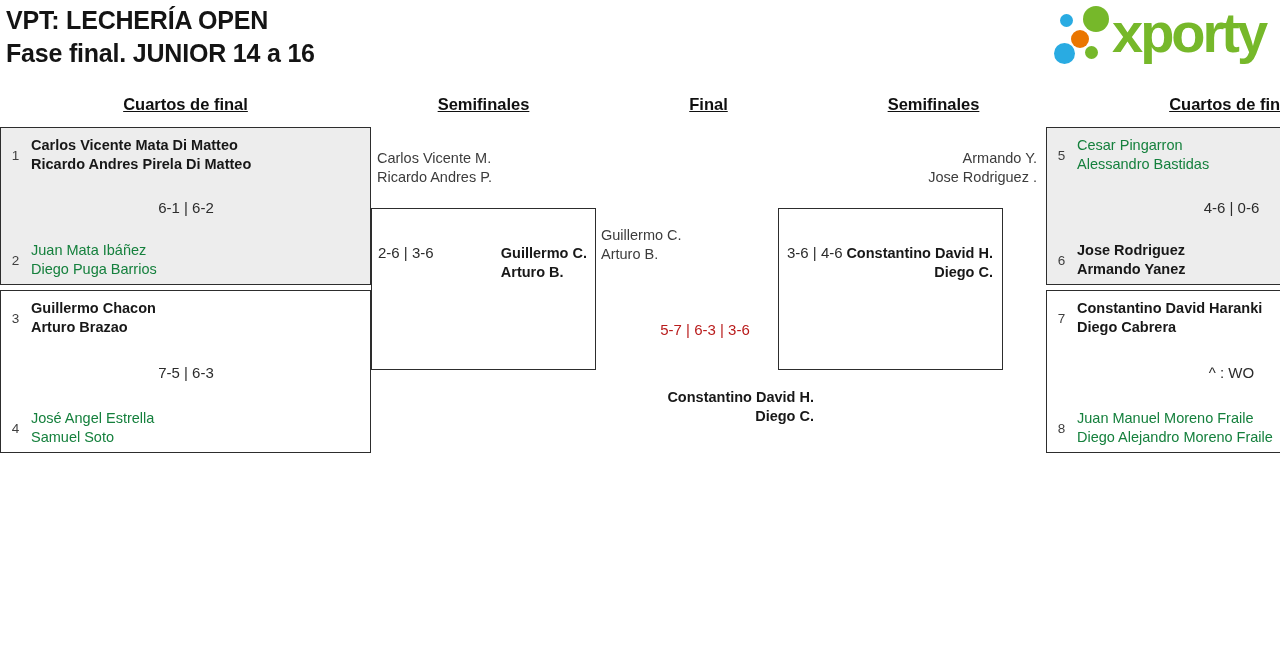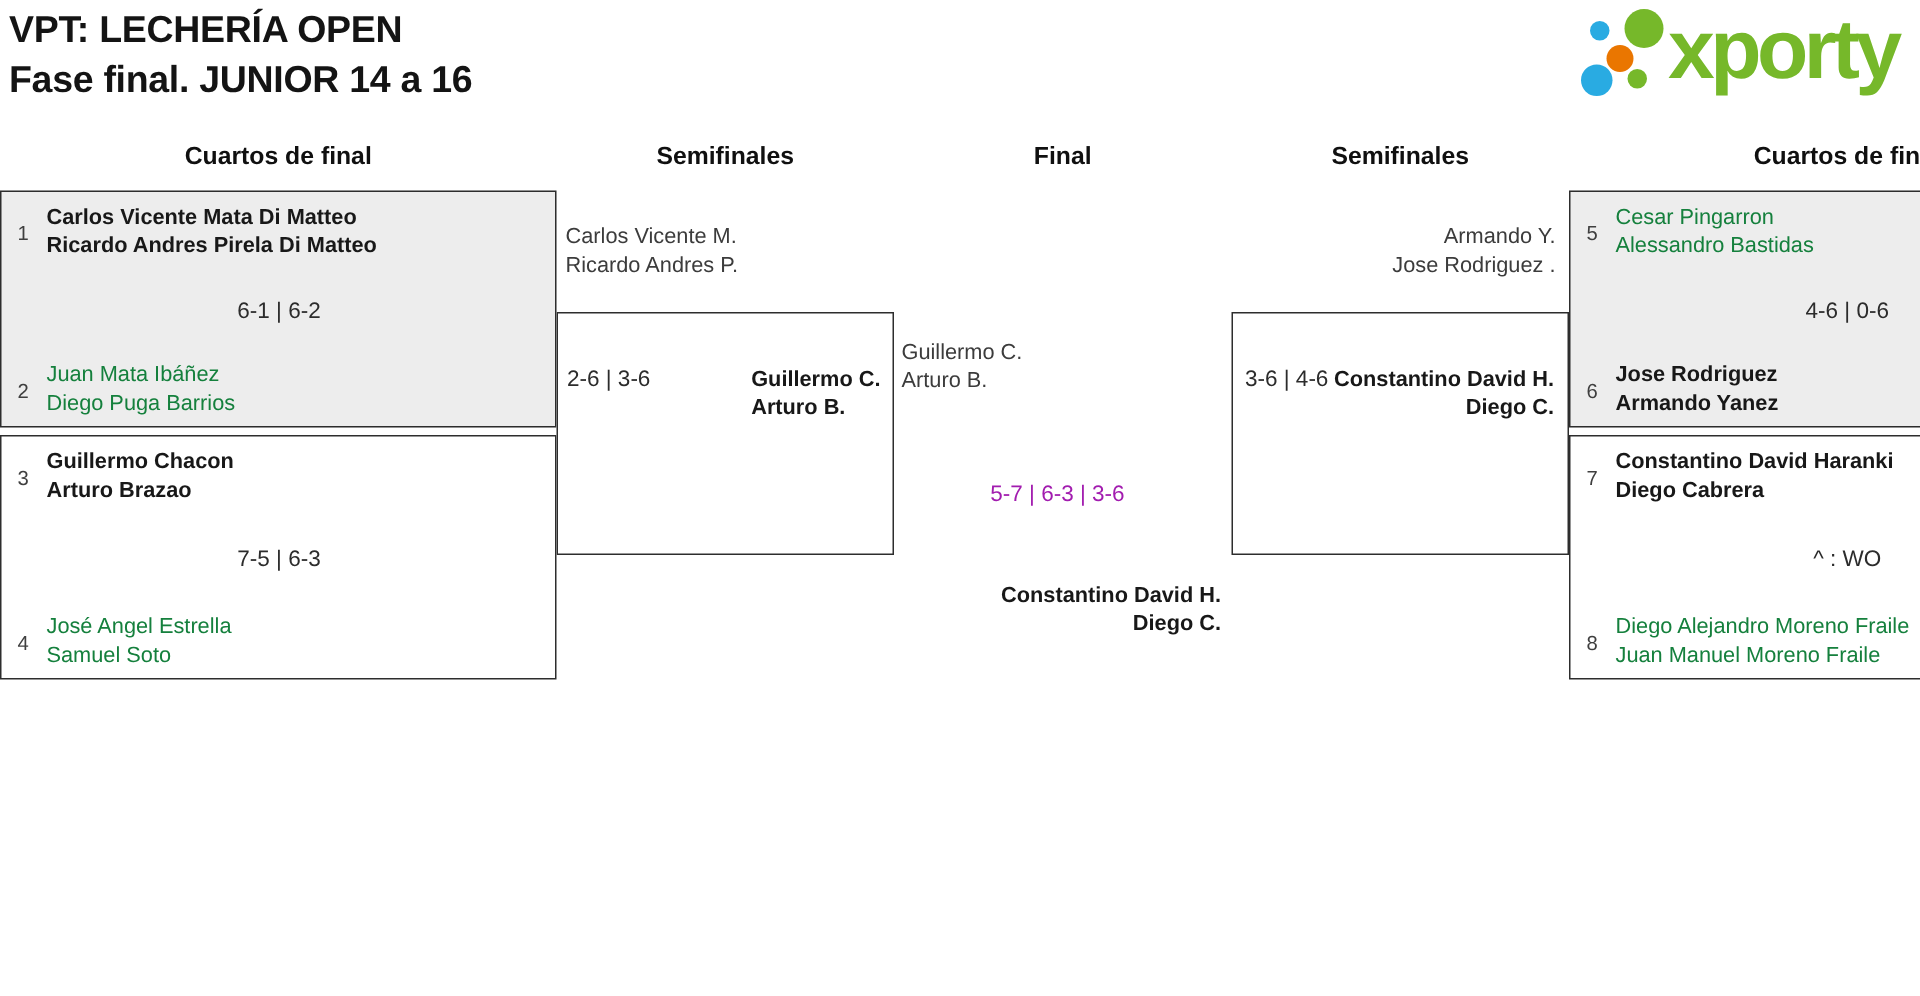--- a/index.html
+++ b/index.html
@@ -26,21 +26,21 @@
   .dot-blue-lg   { left:6px;  top:37px; width:21px; height:21px; background:#29abe2; }
   .dot-green-sm  { left:37px; top:40px; width:13px; height:13px; background:#76b82a; }
   .wordmark {
     position:absolute; left:64px; top:-6px;
     font-size:56px; font-weight:800; letter-spacing:-3px;
     color:#76b82a;
   }
   
   .round-header {
     position:absolute; top:95px; height:22px;
-    text-align:center; font-size:16.5px; font-weight:700; color:#101010;
+    text-align:center; font-size:16.5px; font-weight:700; color:#101010;text-decoration:underline;
   }
   .rh-0 { left:0;      width:371px; }
   .rh-1 { left:371px;  width:225px; }
   .rh-2 { left:596px;  width:225px; }
   .rh-3 { left:821px;  width:225px; }
   .rh-4 { left:1046px; width:371px; }
   
   .match-box {
     position:absolute;
     border:1px solid #2d2d2d;
@@ -70,32 +70,32 @@
   }
   .sf-above.left  { left:371px; padding-left:6px; }
   .sf-above.right { left:821px; padding-right:9px; text-align:right; }
   .sf-box {
     position:absolute; top:208px; width:225px; height:162px;
     border:1px solid #2d2d2d; background:#ffffff;
     display:flex; flex-direction:row; justify-content:space-between;
     padding:35px 8px 20px 6px;
   }
   .sf-box.left  { left:371px; }
-  .sf-box.right { left:821px; padding-left:8px; padding-right:9px; }
+  .sf-box.right { left:778px; padding-left:8px; padding-right:9px; }
   .sf-box .winner-names { font-size:14.5px; line-height:19px; font-weight:700; color:#181818; }
   .sf-box.right .winner-names { text-align:right; }
   
   .final-col { position:absolute; left:596px; top:208px; width:218px; height:222px; }
   .final-finalist {
     position:absolute; left:5px; top:18px;
     font-size:14.5px; line-height:19px; color:#3c3c3c;
   }
   .final-score {
     position:absolute; left:0; top:113px; width:100%;
-    text-align:center; font-size:15px; color:#a21caf;
+    text-align:center; font-size:15px; color:#b91c1c;
   }
   .final-winner {
     position:absolute; left:0; top:180px; width:100%;
     text-align:right; font-size:14.5px; line-height:19px;
     font-weight:700; color:#181818;
   }
 </style>
 </head>
 <body>
 
@@ -178,22 +178,22 @@
     <span class="seed">7</span>
     <div class="names winner">
       <div>Constantino David Haranki</div>
       <div>Diego Cabrera</div>
     </div>
   </div>
   <div class="score">^ : WO</div>
   <div class="team-row">
     <span class="seed">8</span>
     <div class="names">
+      <div>Juan Manuel Moreno Fraile</div>
       <div>Diego Alejandro Moreno Fraile</div>
-      <div>Juan Manuel Moreno Fraile</div>
     </div>
   </div>
 </div>
 
 <div class="sf-above left">
   <div>Carlos Vicente M.</div>
   <div>Ricardo Andres P.</div>
 </div>
 <div class="sf-box left">
   <div class="score">2-6 | 3-6</div>

